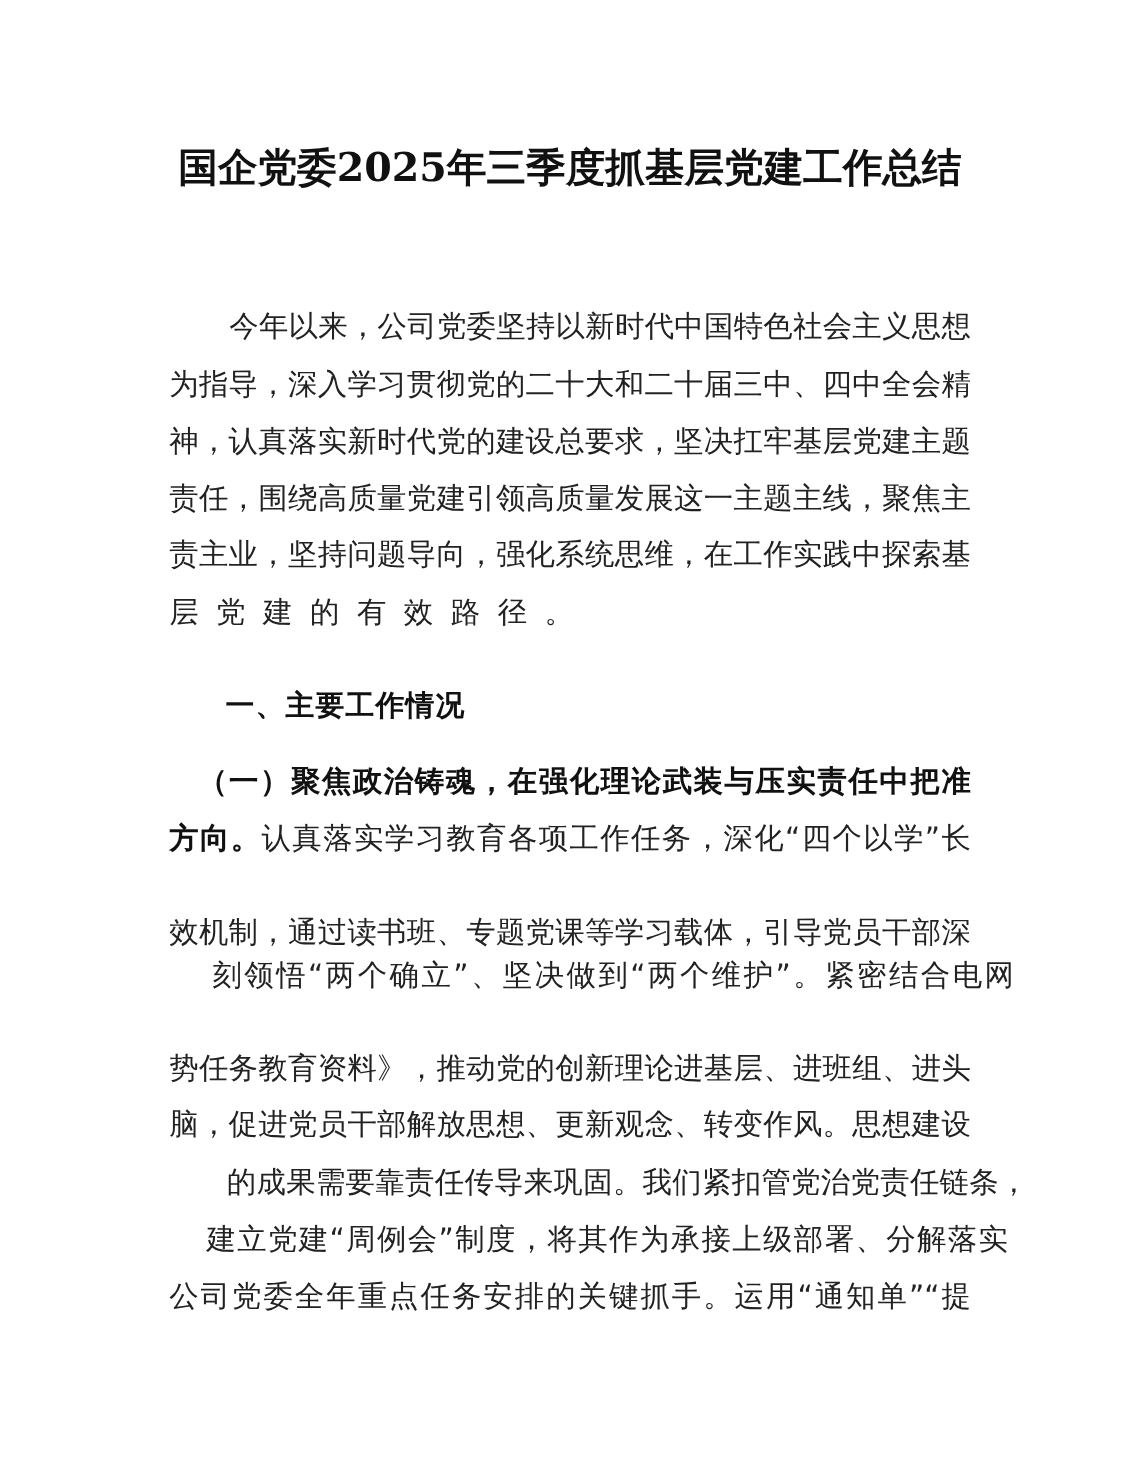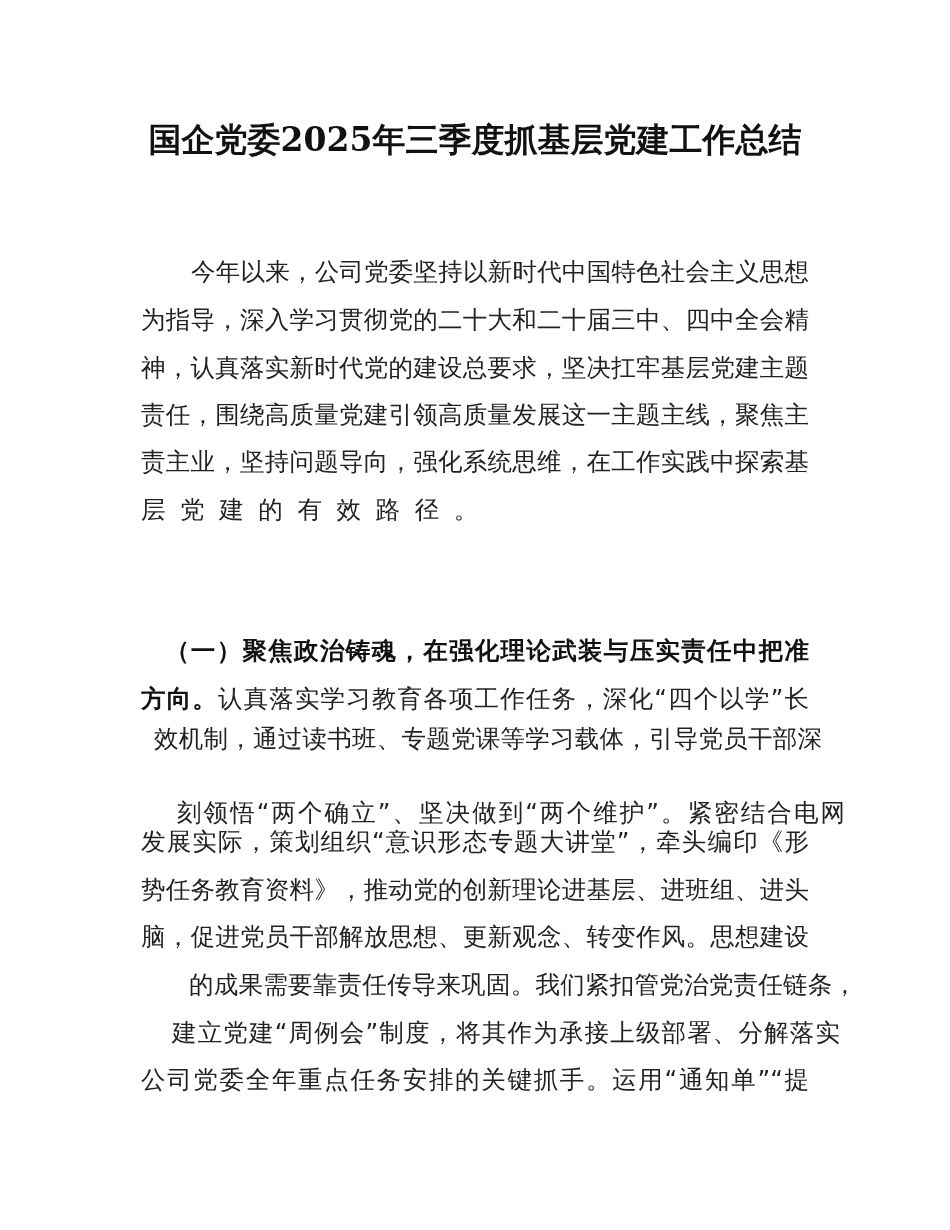--- a/index.html
+++ b/index.html
@@ -74,27 +74,27 @@
 
   <div class="title">国企党委2025年三季度抓基层党建工作总结</div>
 
   <div class="line justify" style="top:257px; left:191px; width:618px;">今年以来，公司党委坚持以新时代中国特色社会主义思想</div>
   <div class="line justify" style="top:305px;">为指导，深入学习贯彻党的二十大和二十届三中、四中全会精</div>
   <div class="line justify" style="top:353px;">神，认真落实新时代党的建设总要求，坚决扛牢基层党建主题</div>
   <div class="line justify" style="top:400px;">责任，围绕高质量党建引领高质量发展这一主题主线，聚焦主</div>
   <div class="line justify" style="top:447px;">责主业，坚持问题导向，强化系统思维，在工作实践中探索基</div>
   <div class="line" style="top:495px;">层党建的有效路径。</div>
 
+  <div class="heading1" style="top:573px;">一、主要工作情况</div>
 
   <div class="line justify bold" style="top:636px; left:165px; width:644px;">（一）聚焦政治铸魂，在强化理论武装与压实责任中把准</div>
 
   <div class="line justify" style="top:684px;"><span class="bold">方向。</span><span>认真落实学习教育各项工作任务，深化“四个以学”长</span></div>
 
-  <div class="line justify" style="top:724px;margin-left:13px;">效机制，通过读书班、专题党课等学习载体，引导党员干部深</div>
+  <div class="line justify" style="top:762px;">效机制，通过读书班、专题党课等学习载体，引导党员干部深</div>
   <div class="line justify" style="top:798px;margin-left:36px;">刻领悟“两个确立”、坚决做到“两个维护”。紧密结合电网</div>
-  <div class="line justify" style="top:827px;">发展实际，策划组织“意识形态专题大讲堂”，牵头编印《形</div>
   <div class="line justify" style="top:875px;">势任务教育资料》，推动党的创新理论进基层、进班组、进头</div>
   <div class="line justify" style="top:922px;">脑，促进党员干部解放思想、更新观念、转变作风。思想建设</div>
   <div class="line justify" style="top:970px;margin-left:48px;">的成果需要靠责任传导来巩固。我们紧扣管党治党责任链条，</div>
   <div class="line justify" style="top:1018px;margin-left:31px;">建立党建“周例会”制度，将其作为承接上级部署、分解落实</div>
   <div class="line justify" style="top:1065px;">公司党委全年重点任务安排的关键抓手。运用“通知单”“提</div>
 
 </div>
 
 </body></html>

